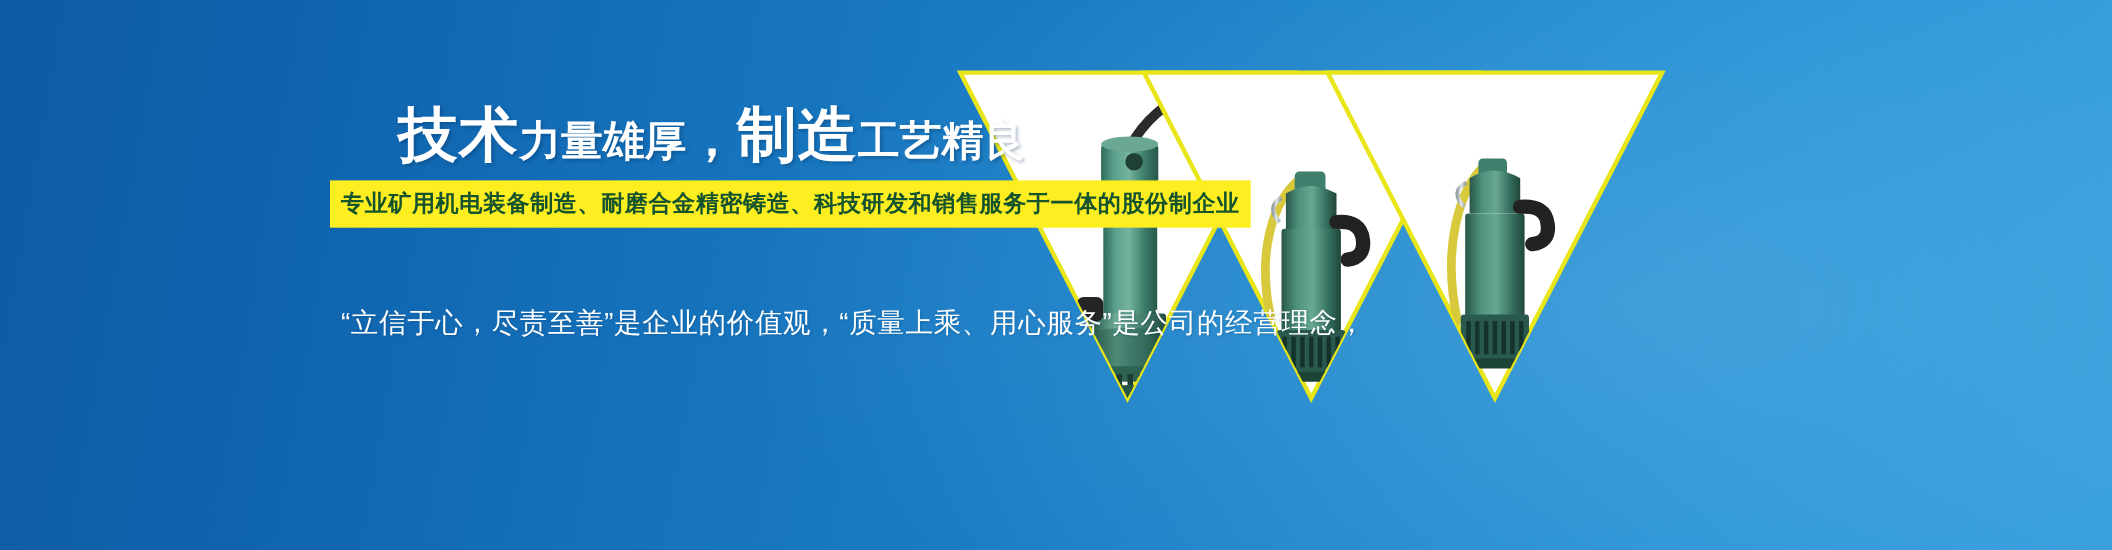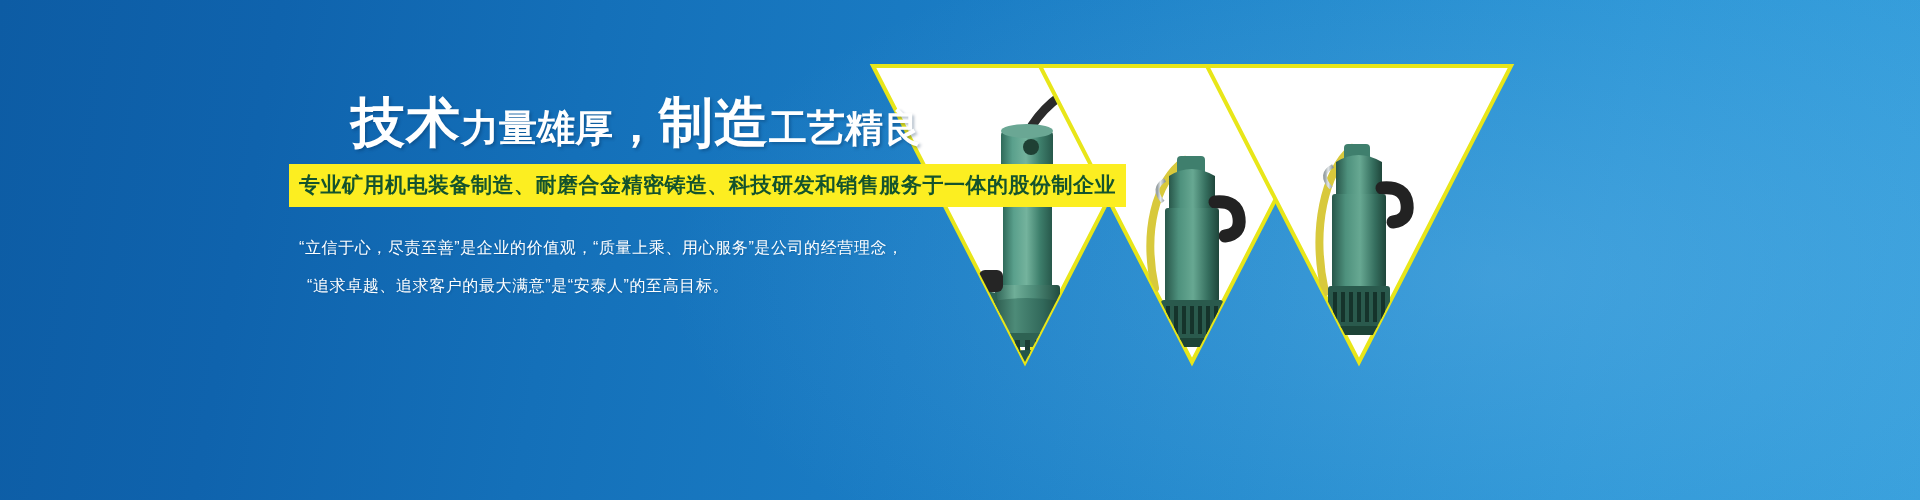--- a/index.html
+++ b/index.html
@@ -23,21 +23,21 @@
     content:"";
     position:absolute; inset:0;
     background: radial-gradient(ellipse 70% 120% at 78% 55%,
                 rgba(120,190,235,0.30) 0%, rgba(120,190,235,0.0) 62%);
     pointer-events:none;
   }
 
   
   .text-block {
     position: absolute;
-    left: 289px; top: 96px;
+    left: 300px; top: 96px;
     width: 620px;
     z-index: 5;
   }
 
   .headline {
     white-space: nowrap;
     line-height: 1;
     margin-left: 62px;
     margin-bottom: 14px;
     color: #ffffff;
@@ -68,25 +68,26 @@
     font-weight: 700;
     letter-spacing: 0.5px;
     padding: 7px 10px 8px 10px;
     white-space: nowrap;
     margin-bottom: 22px;
   }
 
   .body-lines { margin-left: 10px; }
   .body-line {
     color: #ffffff;
-    font-size: 16px;
+    font-size: 25px;
     line-height: 38px;
     letter-spacing: 0.6px;
     white-space: nowrap;
     text-shadow: 1px 1px 2px rgba(0,40,80,0.22);
+    margin-top: 46px;
   }
   .body-line.indent { padding-left: 8px; }
 
   
   .tri-group {
     position: absolute;
     left: 855px; top: 52px;
     width: 1020px; height: 320px;
     z-index: 3;
   }
@@ -237,18 +238,17 @@
   <div class="text-block">
 
     <div class="headline">
       <span class="big">技术</span><span class="small">力量雄厚</span><span class="comma">，</span><span class="big">制造</span><span class="small">工艺精良</span>
     </div>
 
     <div class="yellow-bar">专业矿用机电装备制造、耐磨合金精密铸造、科技研发和销售服务于一体的股份制企业</div>
 
     <div class="body-lines">
       <div class="body-line">“立信于心，尽责至善”是企业的价值观，“质量上乘、用心服务”是公司的经营理念，</div>
-      <div class="body-line indent">“追求卓越、追求客户的最大满意”是“安泰人”的至高目标。</div>
     </div>
 
   </div>
 
 </div>
 
 </body></html>

